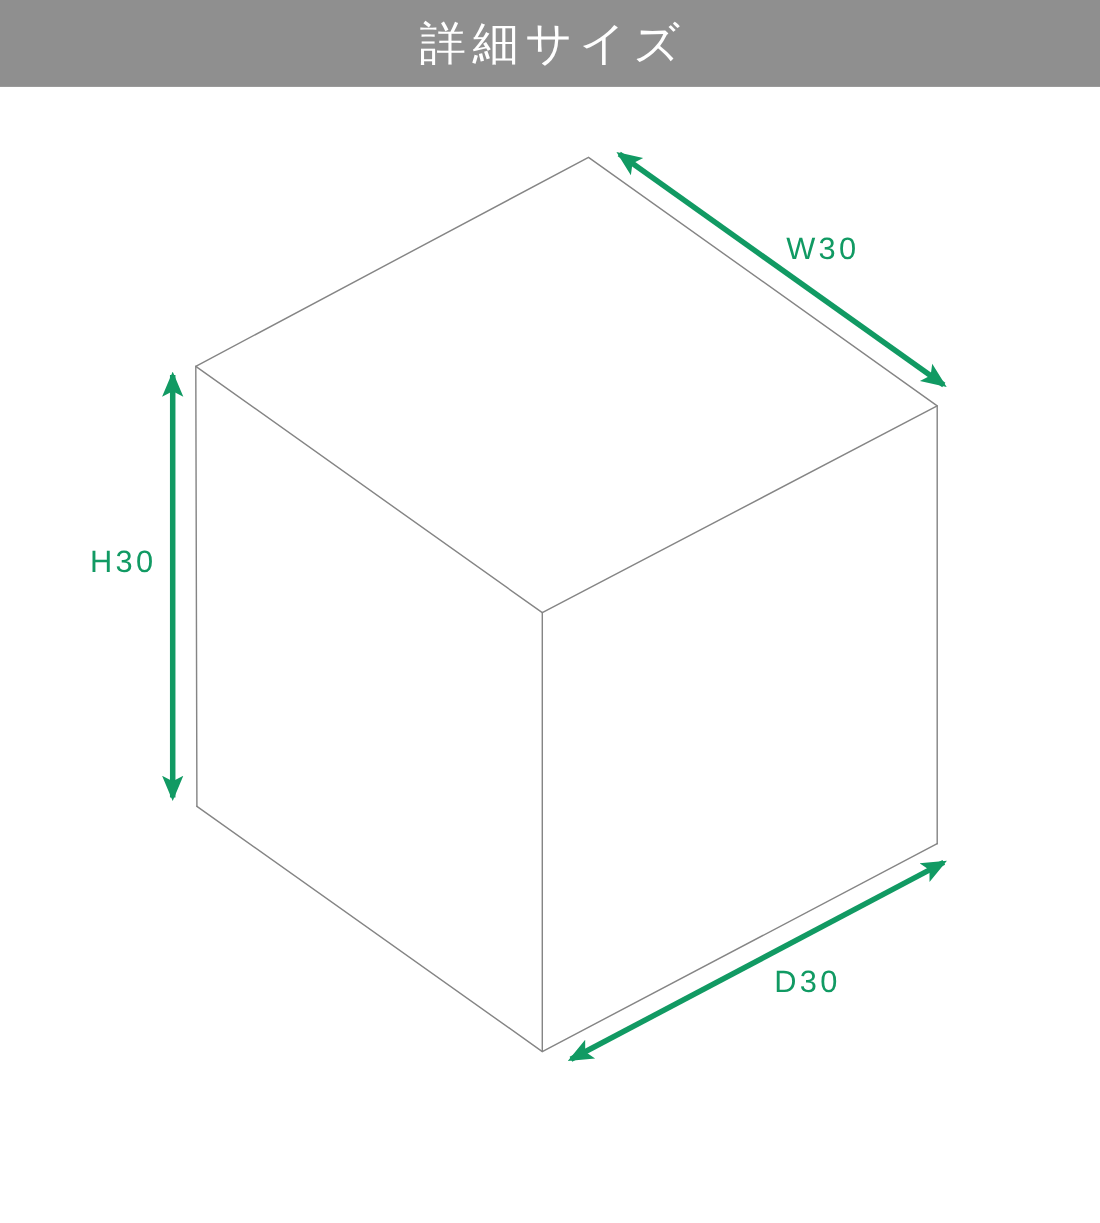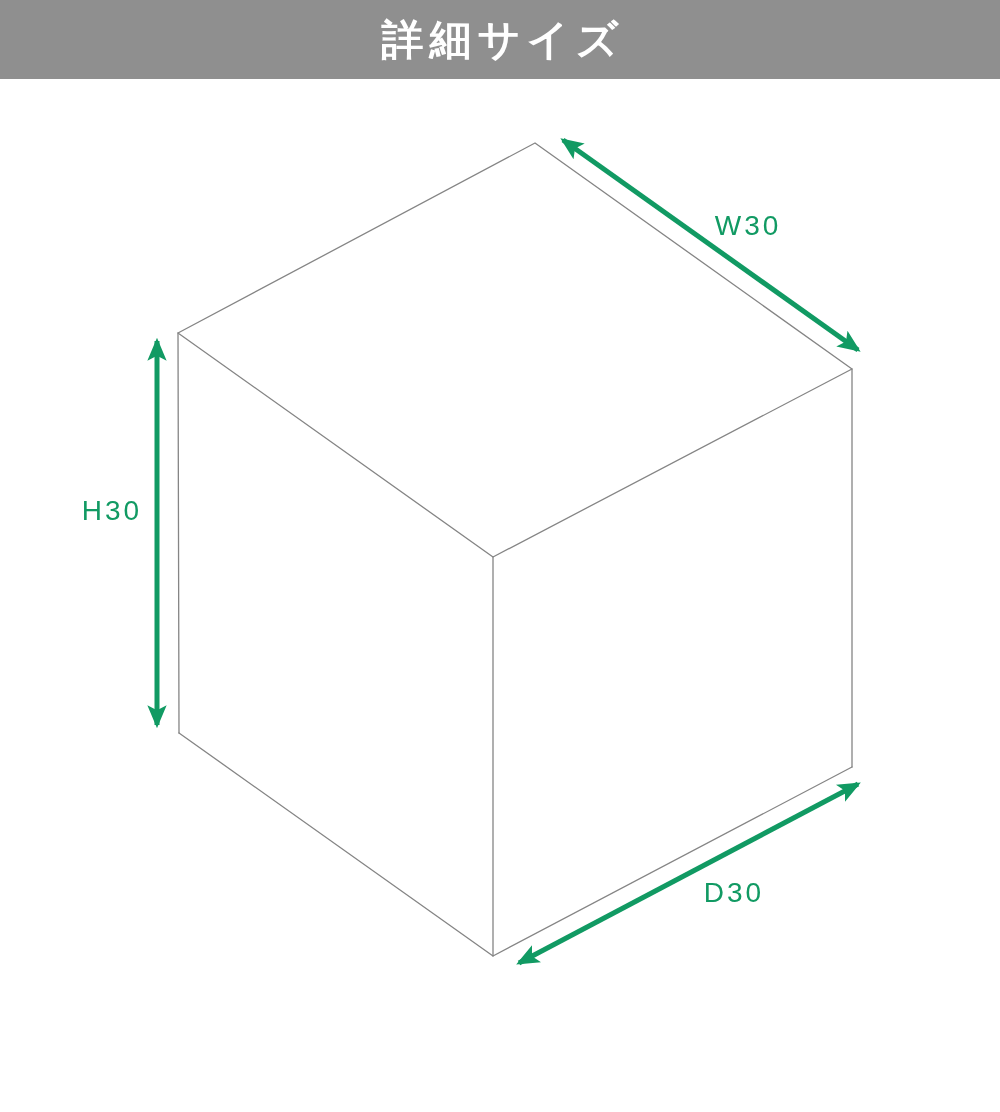--- a/index.html
+++ b/index.html
@@ -17,21 +17,21 @@
     width: 100%;
     height: 79px;
     background: var(--header-bg, #8f8f8f);
     display: flex;
     align-items: center;
     justify-content: center;
   }
   .title {
     margin: 11px;
     font-size: 42px;
-    font-weight: 700;
+    font-weight: 400;
     color: #ffffff;
     letter-spacing: 6px;
     text-indent: 6px;
     line-height: 1;
     white-space: nowrap;
   }
   .diagram-svg {
     position: absolute;
     top: 0; left: 0;
     width: 1000px;

